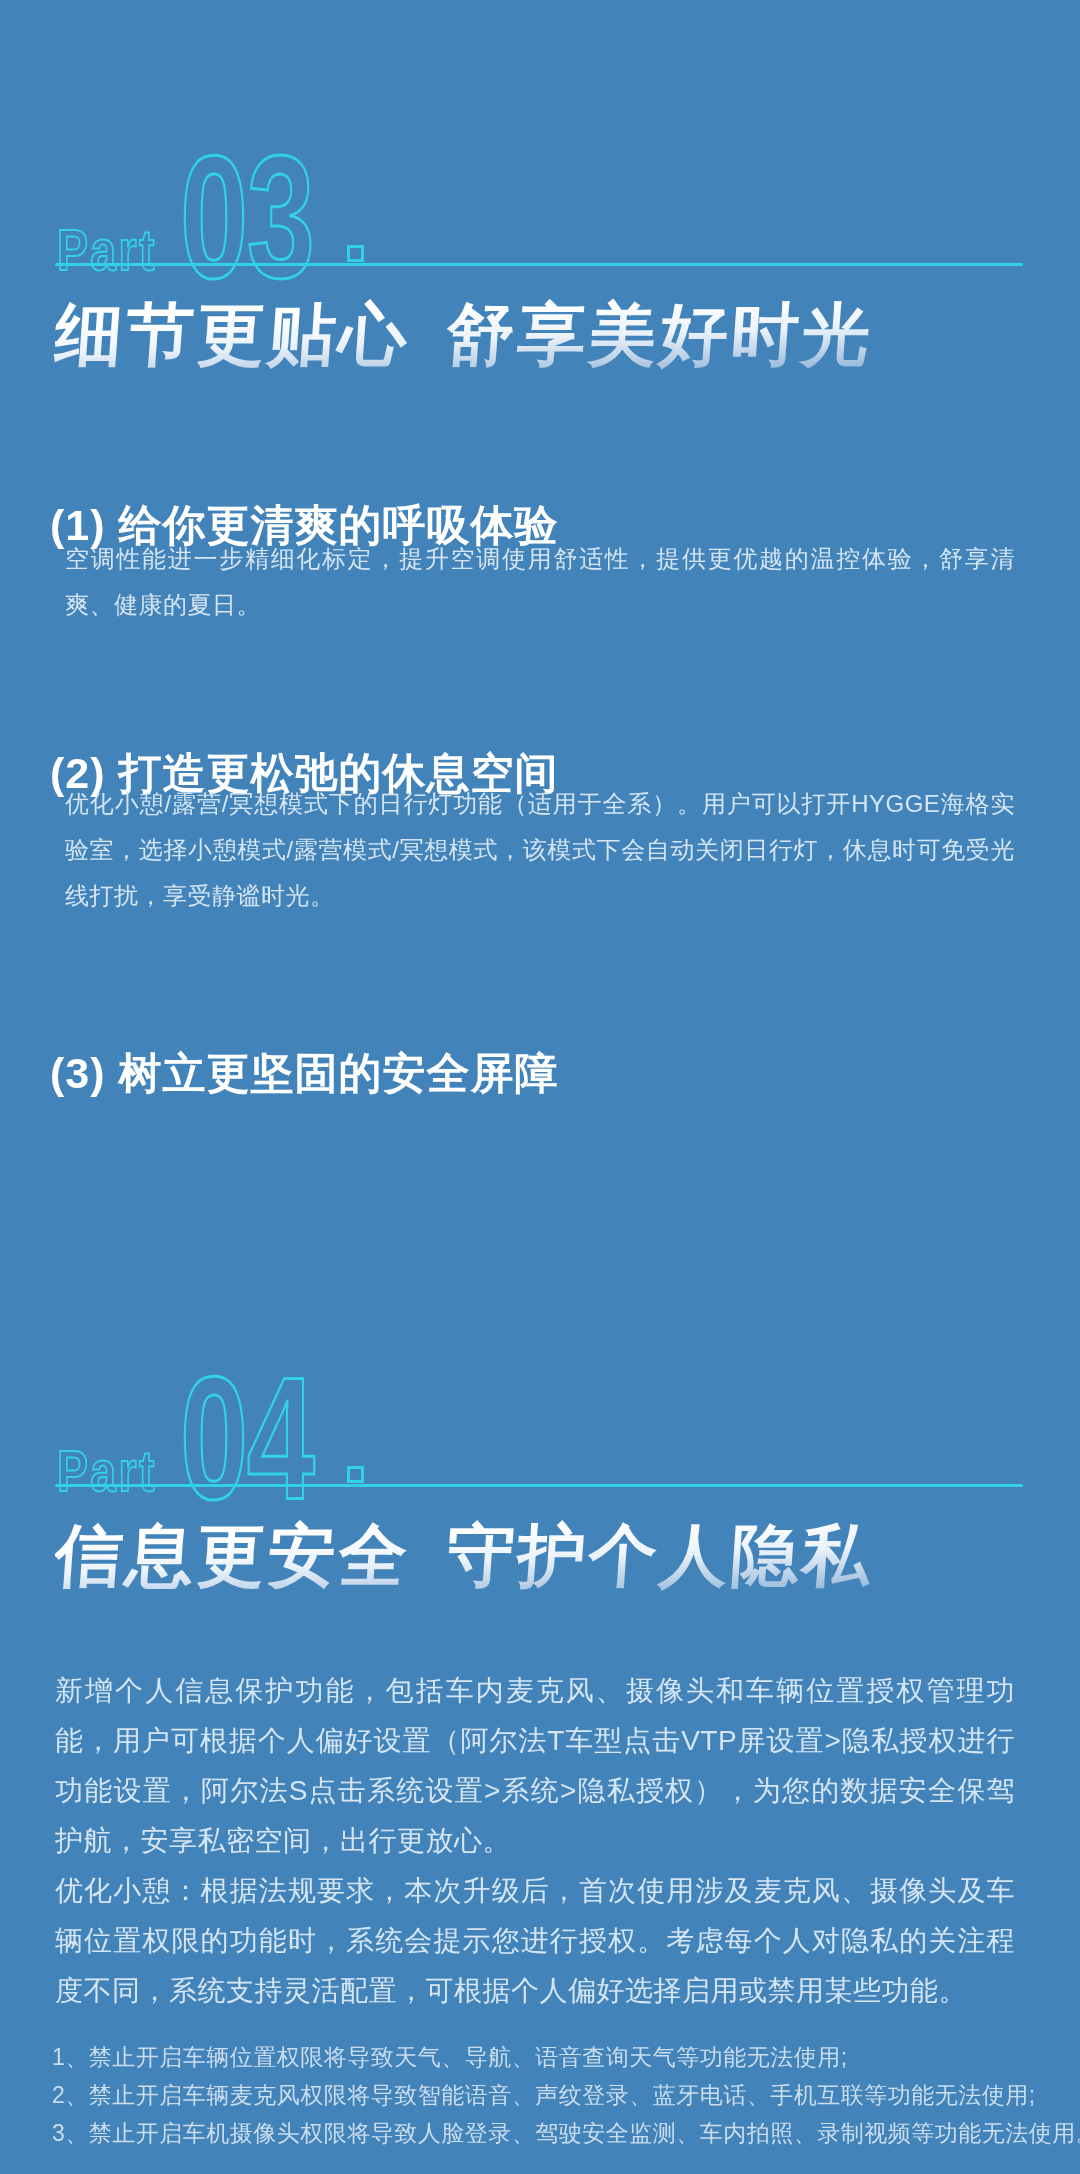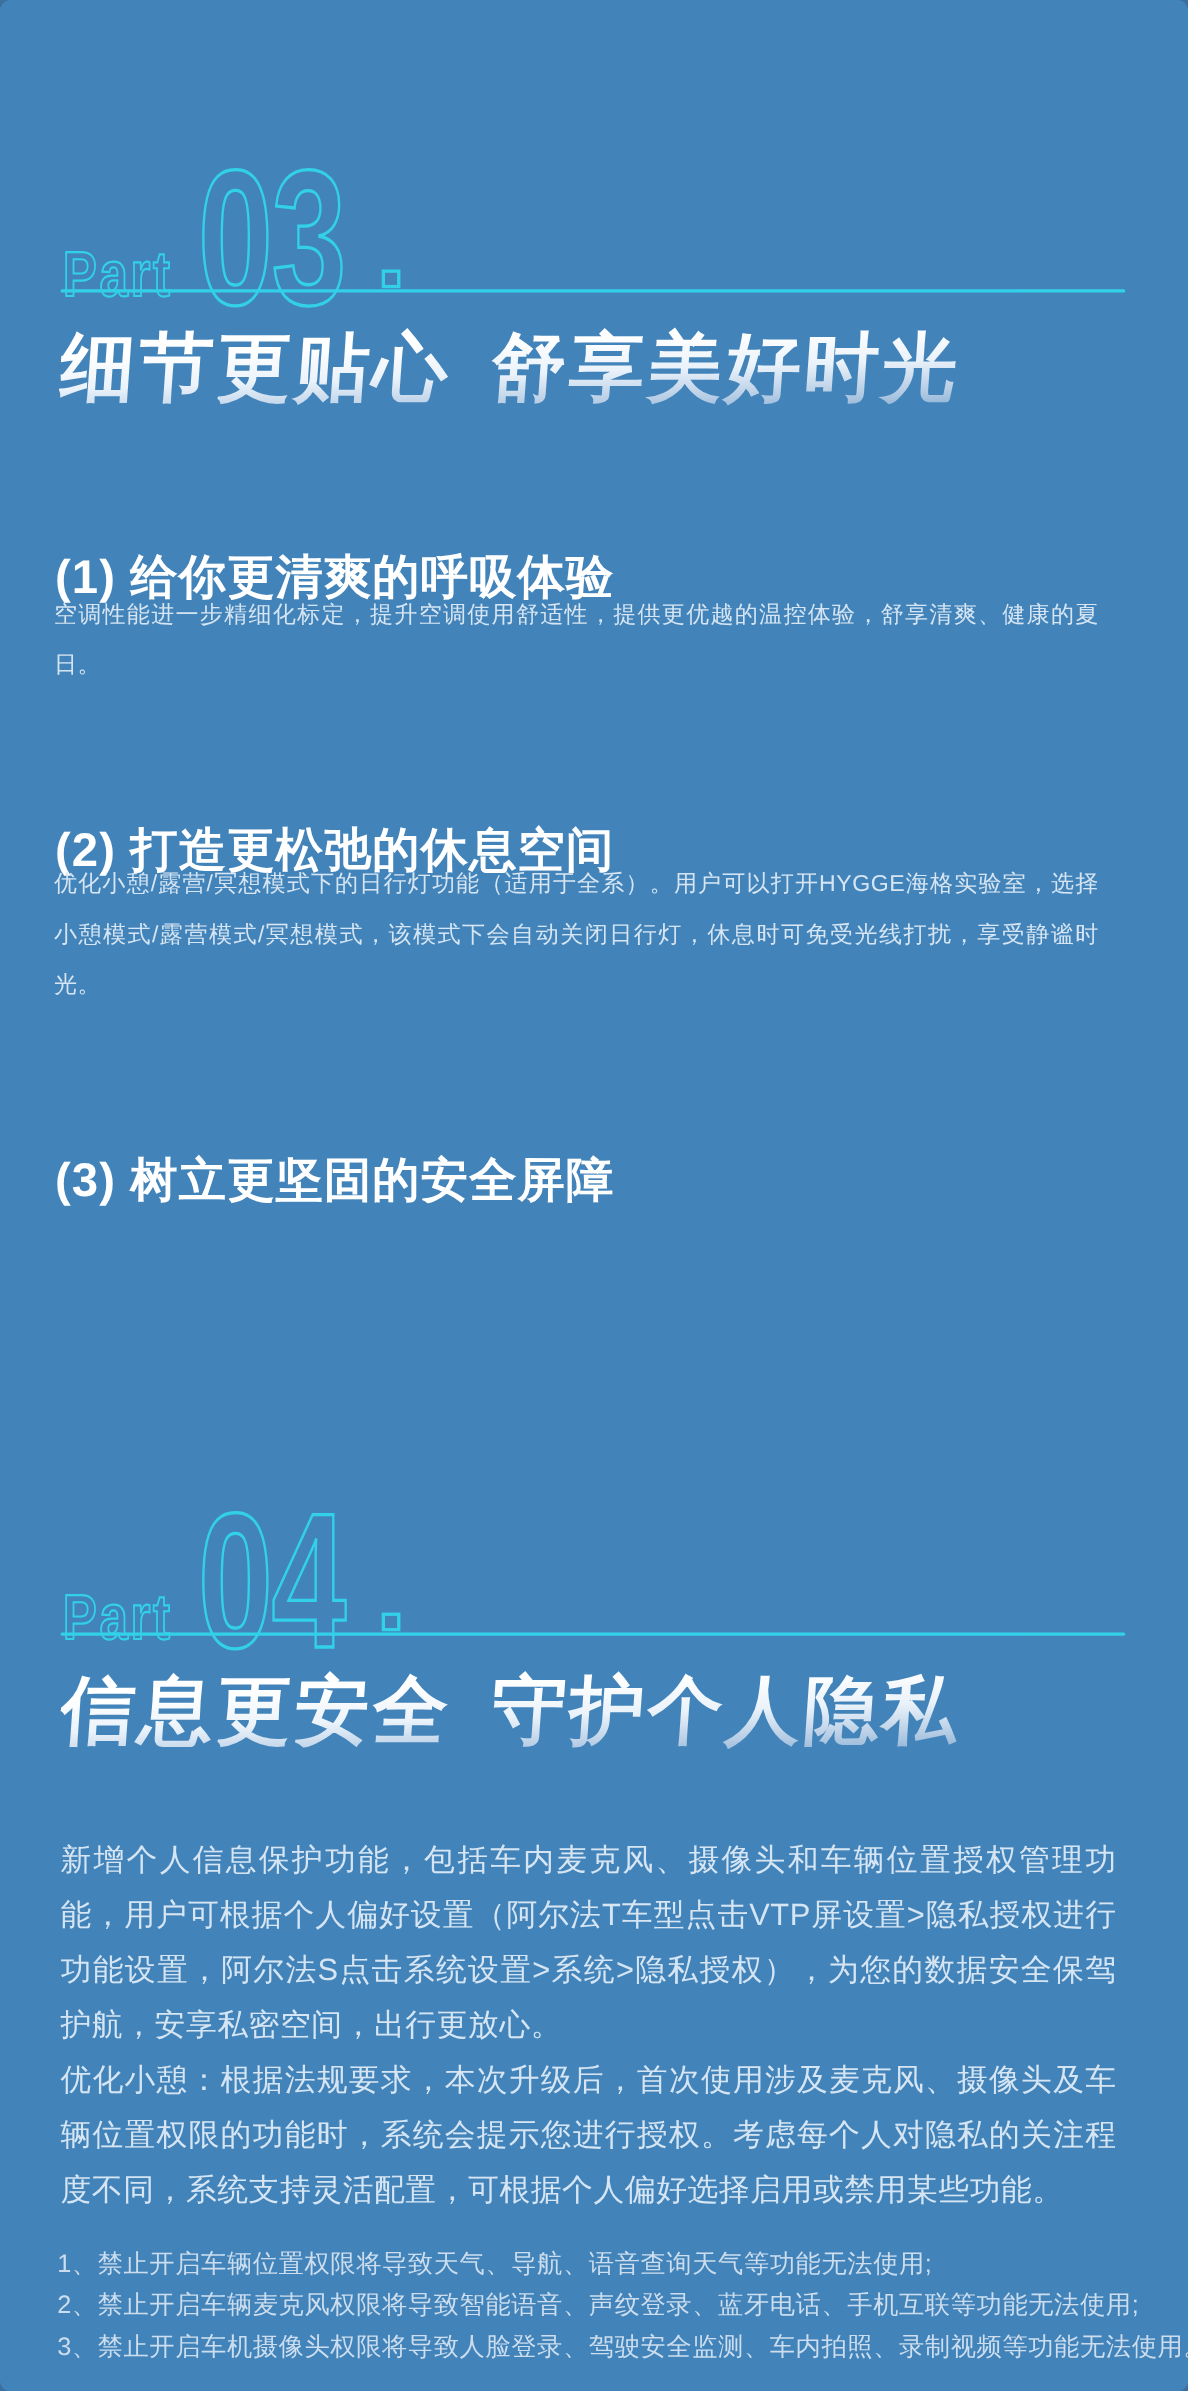--- a/index.html
+++ b/index.html
@@ -12,21 +12,20 @@
   html,body{background:#2f侧6;}
   body{background:#3a6f9e;}
   .page{
     position:relative;
     width:1080px;
     height:2174px;
     background:var(--bg);
     overflow:hidden;
     font-family:"Liberation Sans","DejaVu Sans",sans-serif;
     margin:0 auto;
-    border-radius:10px;
   }
   
   .part-label{
     position:absolute;
     left:55px;
     width:970px;
     height:140px;
   }
   .part-rule{
     position:absolute;
@@ -94,23 +93,23 @@
     font-size:43px;
     font-weight:700;
     letter-spacing:1px;
     color:#ffffff;
     line-height:1.2;
     white-space:nowrap;
     margin-top:48px;
   }
   .sec-body{
     position:absolute;
-    left:49px;
+    left:65px;
     width:950px;
-    font-size:21px;
+    font-size:24px;
     line-height:46px;
     color:var(--body-text);
     text-align:justify;
     letter-spacing:0.5px;
   }
   
   .p4-body{
     position:absolute;
     left:55px;
     width:960px;

